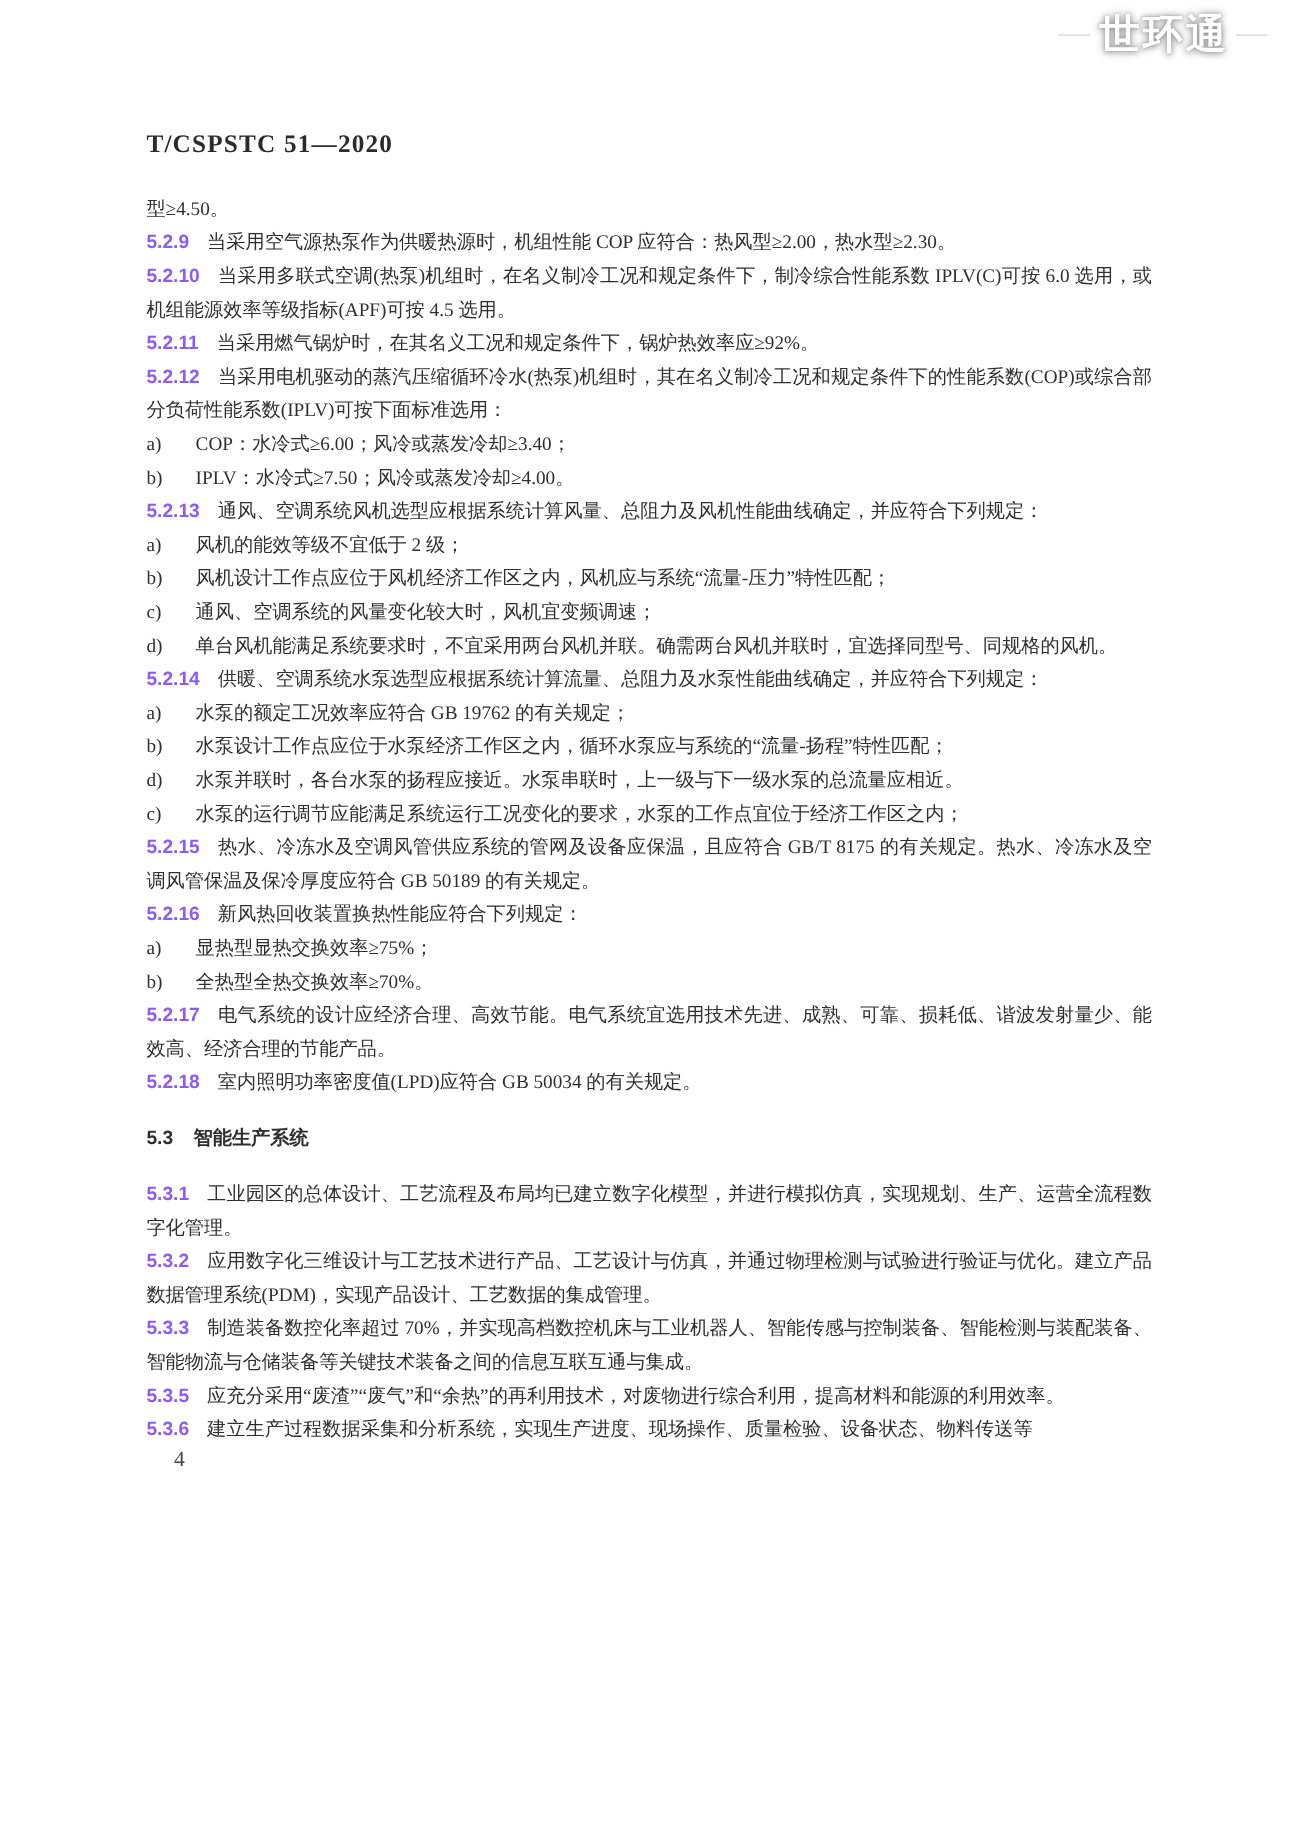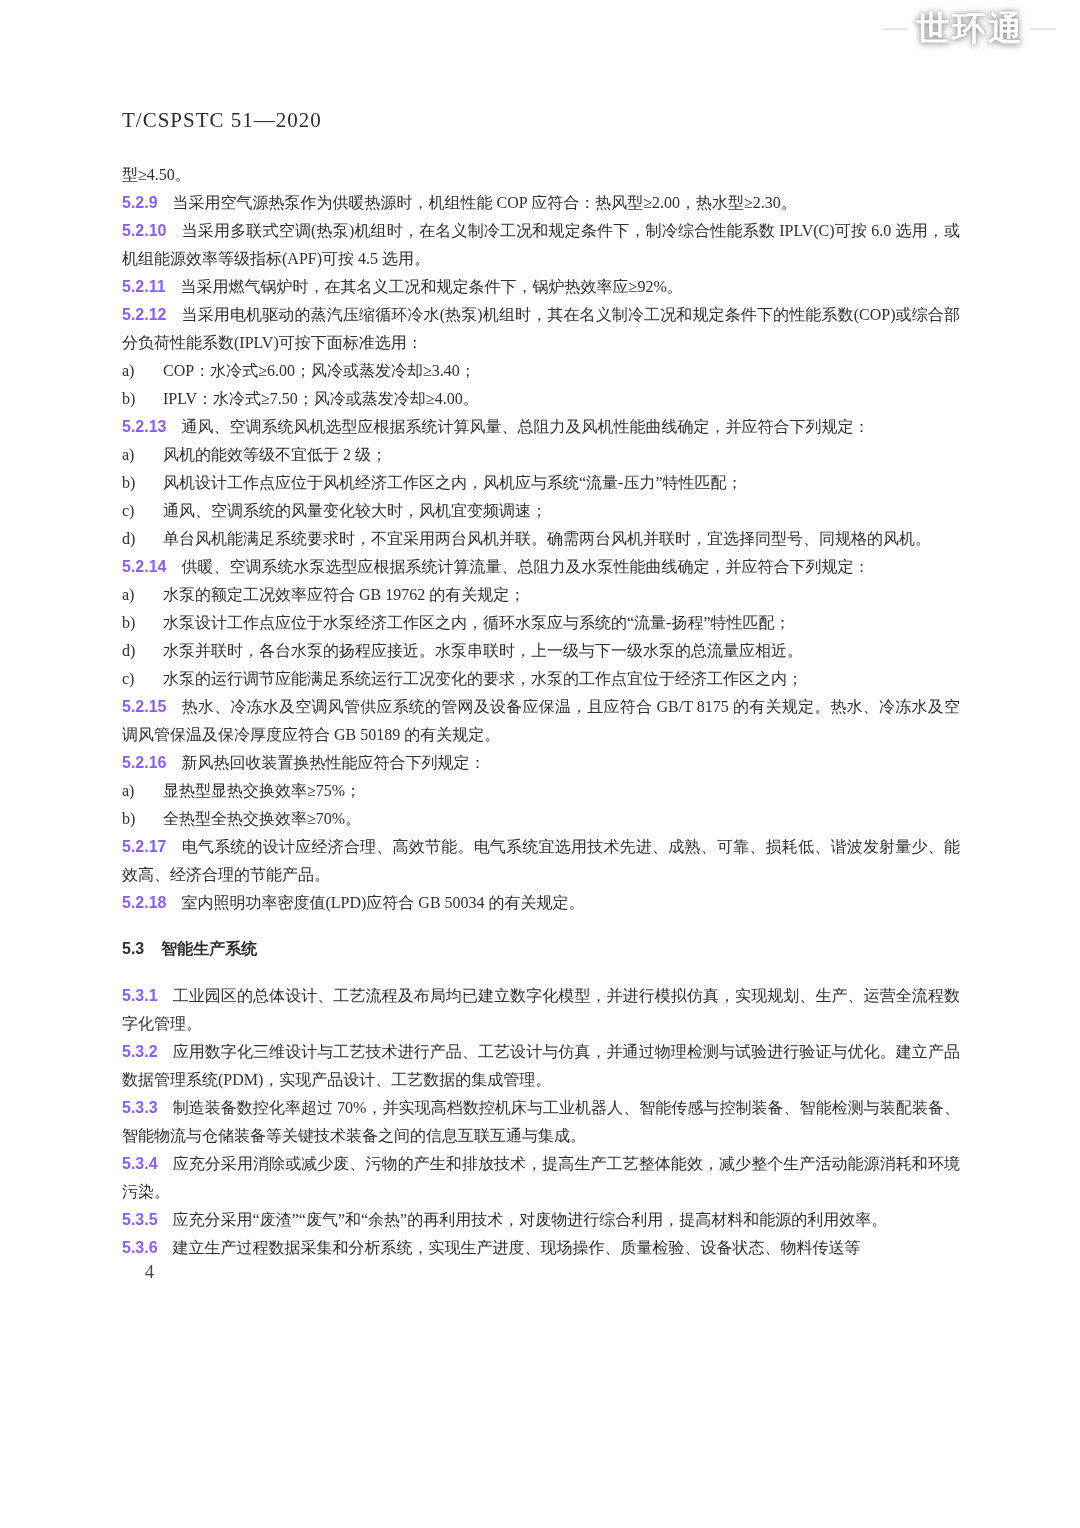--- a/index.html
+++ b/index.html
@@ -40,21 +40,21 @@
   }
   
   #content {
     position: absolute;
     left: 122px;
     top: 108px;
     width: 838px;
   }
   #doc-number {
     font-family: "Liberation Serif", "DejaVu Serif", serif;
-    font-weight: normal;
+    font-weight: bold;
     font-size: 21px;
     letter-spacing: 1px;
     margin: 0 0 28px 0;
     color: #2b2b2b;
   }
   #document-body p {
     margin: 0;
     font-size: 16px;
     line-height: 28px;
     text-align: justify;
@@ -124,21 +124,20 @@
         <p class="para"><span class="clause-num">5.2.15</span><span class="ptext">热水、冷冻水及空调风管供应系统的管网及设备应保温，且应符合 GB/T 8175 的有关规定。热水、冷冻水及空调风管保温及保冷厚度应符合 GB 50189 的有关规定。</span></p>
         <p class="para"><span class="clause-num">5.2.16</span><span class="ptext">新风热回收装置换热性能应符合下列规定：</span></p>
         <p class="para item"><span class="item-label">a)</span><span class="ptext">显热型显热交换效率≥75%；</span></p>
         <p class="para item"><span class="item-label">b)</span><span class="ptext">全热型全热交换效率≥70%。</span></p>
         <p class="para"><span class="clause-num">5.2.17</span><span class="ptext">电气系统的设计应经济合理、高效节能。电气系统宜选用技术先进、成熟、可靠、损耗低、谐波发射量少、能效高、经济合理的节能产品。</span></p>
         <p class="para"><span class="clause-num">5.2.18</span><span class="ptext">室内照明功率密度值(LPD)应符合 GB 50034 的有关规定。</span></p>
         <p class="heading"><span class="heading-num">5.3</span><span class="ptext">智能生产系统</span></p>
         <p class="para"><span class="clause-num">5.3.1</span><span class="ptext">工业园区的总体设计、工艺流程及布局均已建立数字化模型，并进行模拟仿真，实现规划、生产、运营全流程数字化管理。</span></p>
         <p class="para"><span class="clause-num">5.3.2</span><span class="ptext">应用数字化三维设计与工艺技术进行产品、工艺设计与仿真，并通过物理检测与试验进行验证与优化。建立产品数据管理系统(PDM)，实现产品设计、工艺数据的集成管理。</span></p>
         <p class="para"><span class="clause-num">5.3.3</span><span class="ptext">制造装备数控化率超过 70%，并实现高档数控机床与工业机器人、智能传感与控制装备、智能检测与装配装备、智能物流与仓储装备等关键技术装备之间的信息互联互通与集成。</span></p>
-        <p class="para"><span class="clause-num">5.3.4</span><span class="ptext">应充分采用消除或减少废、污物的产生和排放技术，提高生产工艺整体能效，减少整个生产活动能源消耗和环境污染。</span></p>
         <p class="para"><span class="clause-num">5.3.5</span><span class="ptext">应充分采用“废渣”“废气”和“余热”的再利用技术，对废物进行综合利用，提高材料和能源的利用效率。</span></p>
         <p class="para"><span class="clause-num">5.3.6</span><span class="ptext">建立生产过程数据采集和分析系统，实现生产进度、现场操作、质量检验、设备状态、物料传送等</span></p>
       </div>
 
     <p id="page-number">4</p>
   </div>
 
 </div>
 
 </body></html>

